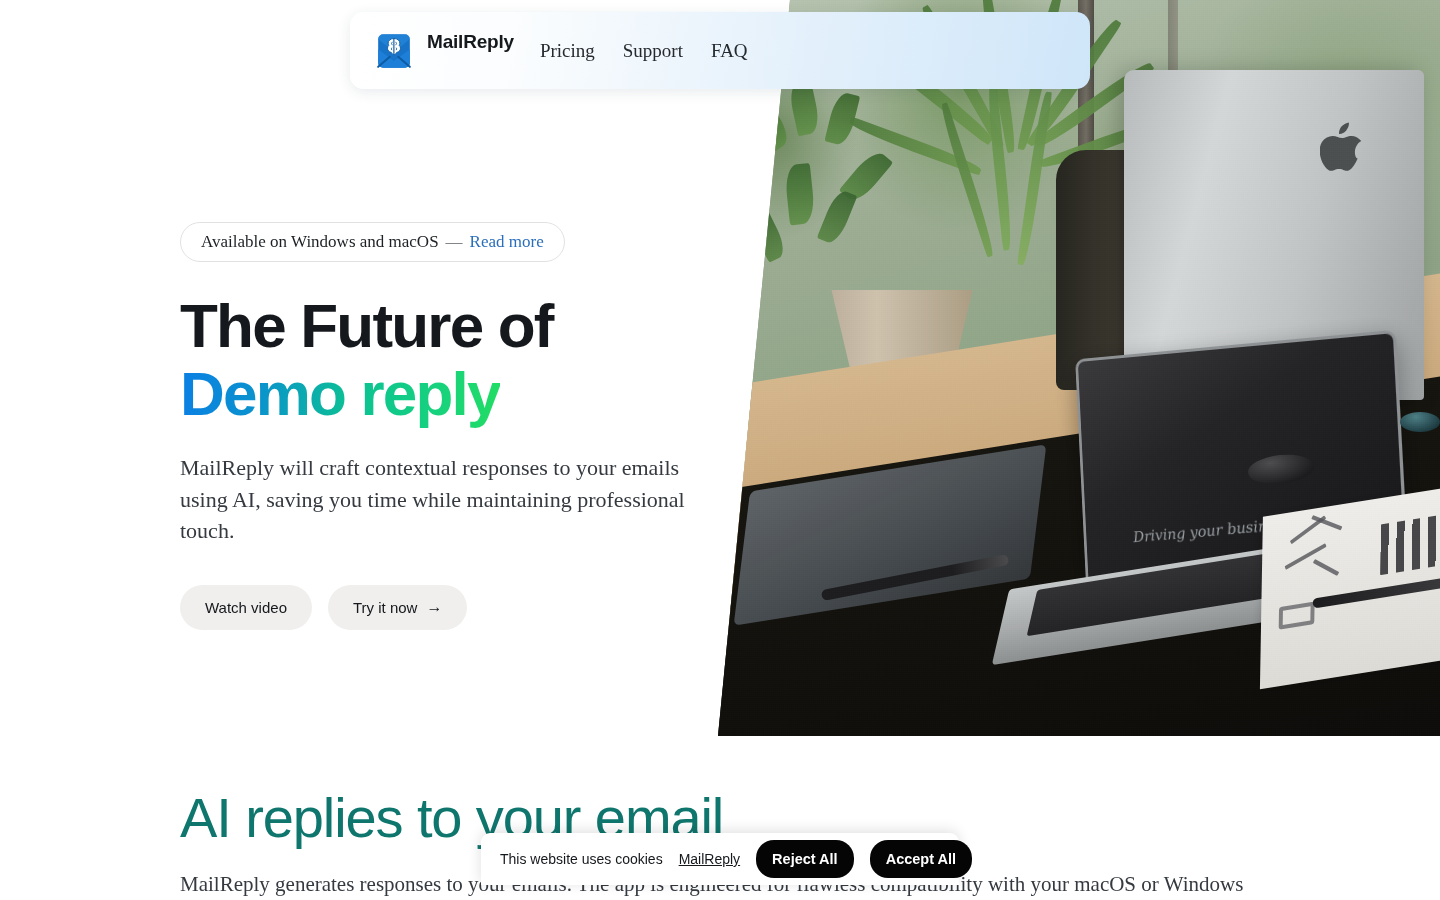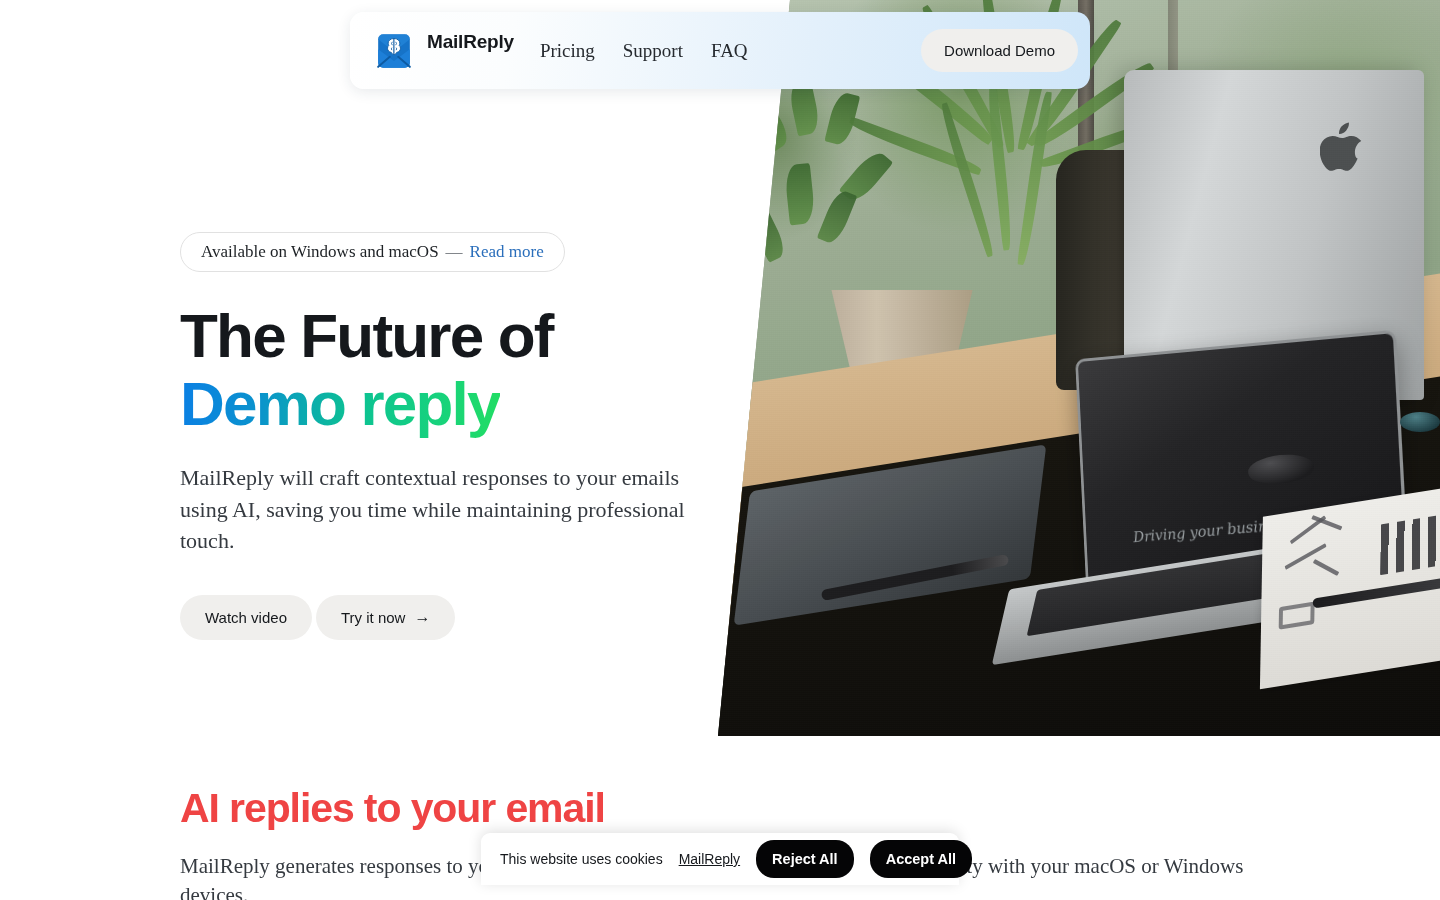--- a/index.html
+++ b/index.html
@@ -336,21 +336,21 @@
     font-size: 15px;
     font-family: "Liberation Sans", sans-serif;
     cursor: pointer;
     white-space: nowrap;
   }
 
   
   .hero-content {
     position: absolute;
     left: 180px;
-    top: 232px;
+    top: 222px;
     width: 545px;
     z-index: 10;
   }
   .badge {
     display: inline-flex;
     align-items: center;
     gap: 0;
     border: 1px solid #e1e1e1;
     border-radius: 999px;
     padding: 9px 20px;
@@ -391,21 +391,21 @@
     margin-top: 24px;
     width: 545px;
     font-family: "Liberation Serif", serif;
     font-size: 22px;
     line-height: 1.43;
     color: #353a40;
   }
   .hero-buttons {
     margin-top: 38px;
     display: flex;
-    gap: 4px;
+    gap: 16px;
   }
   .btn-pill {
     background: #f0efed;
     border: none;
     border-radius: 999px;
     padding: 14px 25px;
     font-size: 15px;
     font-family: "Liberation Sans", sans-serif;
     color: #15181c;
     cursor: pointer;
@@ -419,24 +419,24 @@
   
   .section2 {
     position: absolute;
     left: 180px;
     top: 785px;
     width: 1100px;
     z-index: 5;
   }
   .section2-title {
     font-family: "Liberation Sans", sans-serif;
-    font-size: 41px;
-    font-weight: bold;
+    font-size: 56px;
+    font-weight: normal;
     letter-spacing: -1.1px;
-    color: #ef4444;
+    color: #0f766e;
   }
   .section2-body {
     margin-top: 20px;
     width: 1075px;
     font-family: "Liberation Serif", serif;
     font-size: 21px;
     line-height: 1.36;
     color: #353a40;
   }
 
@@ -591,21 +591,20 @@
       </svg>
       <span class="brand-name">MailReply</span>
     </div>
 
     <div class="nav-links">
       <a class="nav-link" href="#">Pricing</a>
       <a class="nav-link" href="#">Support</a>
       <a class="nav-link" href="#">FAQ</a>
     </div>
 
-    <button class="nav-cta">Download Demo</button>
   </nav>
 
   <div class="hero-content">
     <div class="badge">
       <span>Available on Windows and macOS</span>
       <span class="badge-sep">—</span>
       <a class="badge-link" href="#">Read more</a>
     </div>
 
     <h1 class="hero-title">

